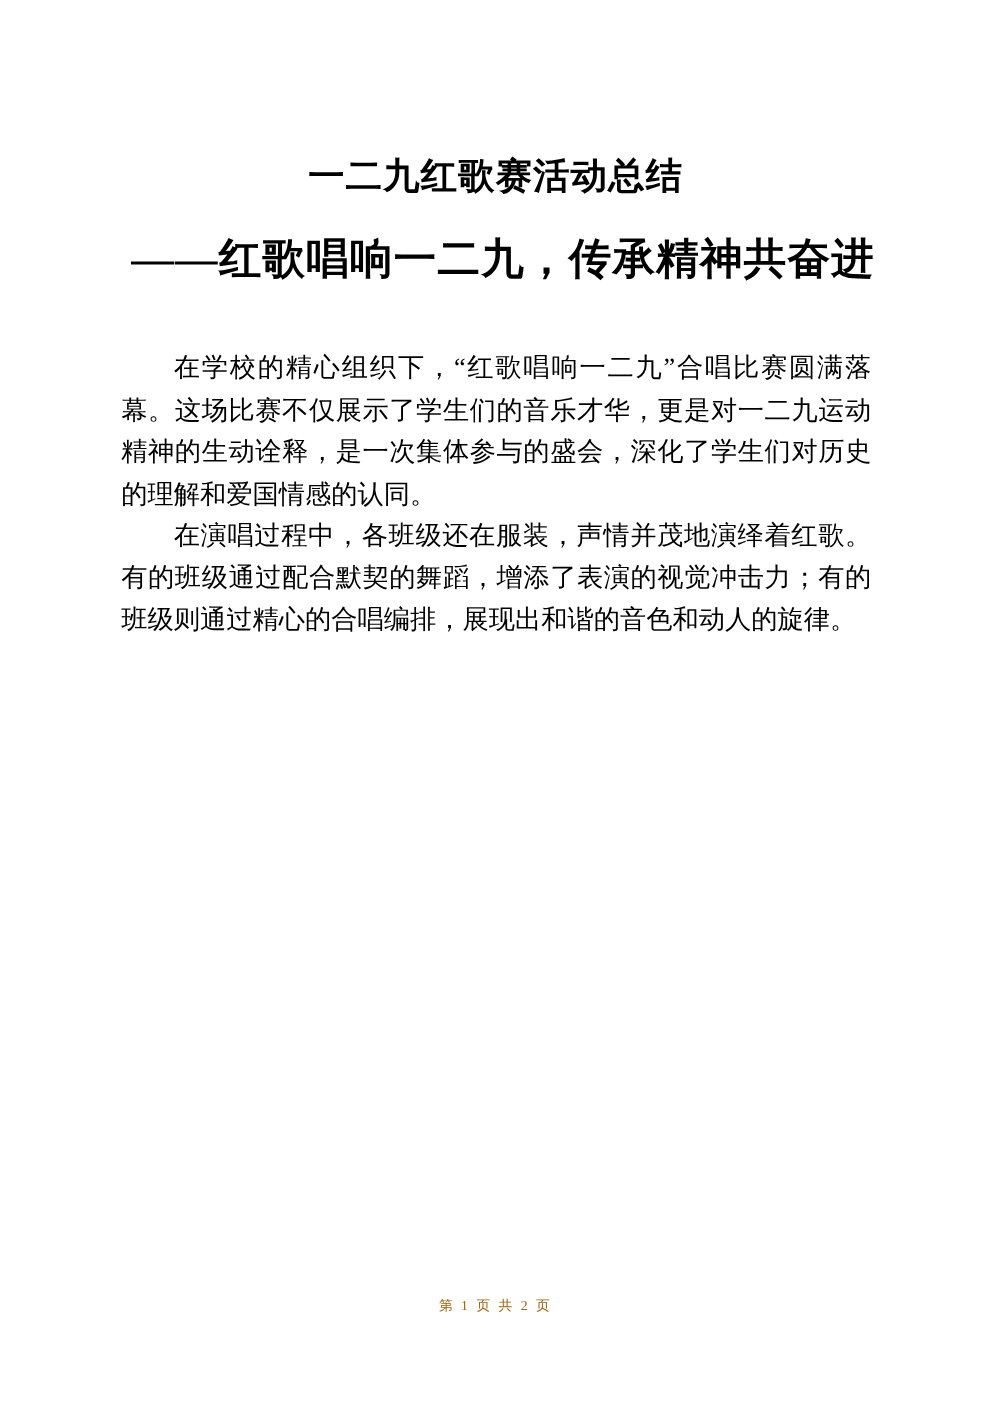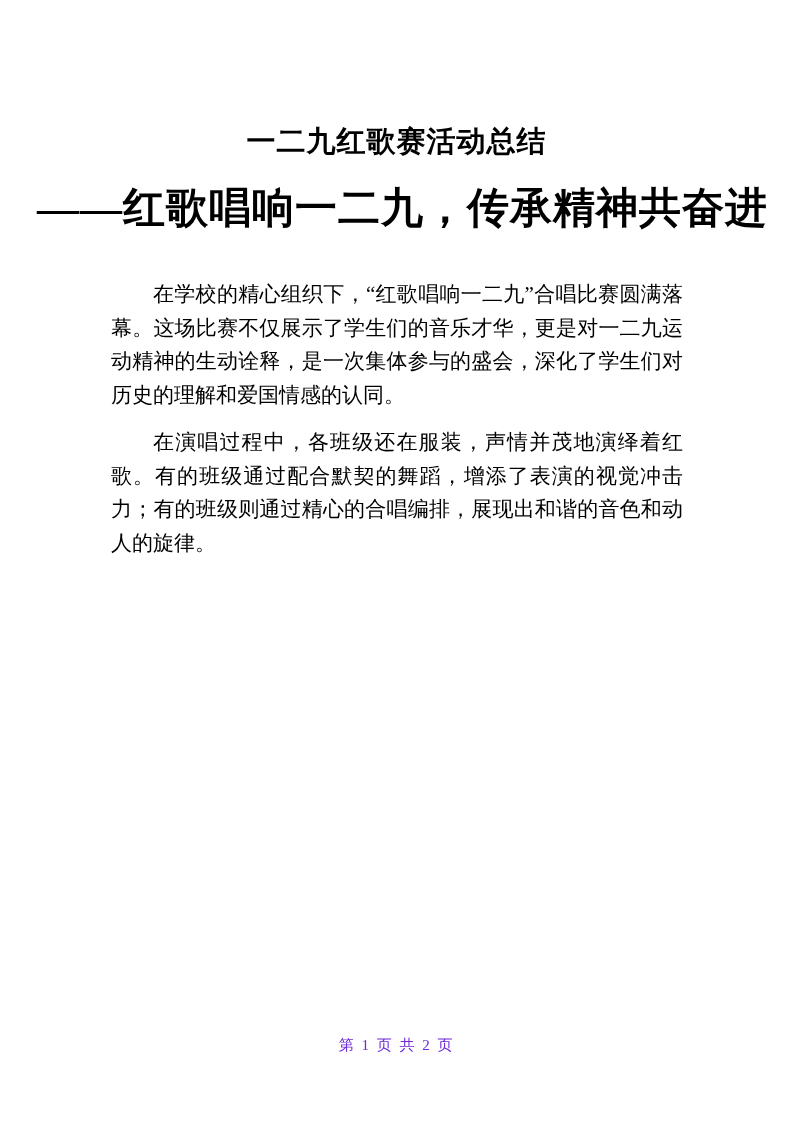--- a/index.html
+++ b/index.html
@@ -25,49 +25,49 @@
     padding-top: 106px;
     text-align: center;
     font-size: 29px;
     line-height: 38px;
     font-weight: bold;
     letter-spacing: 1px;
   }
   .doc-subtitle {
     margin: 28px 0 0 12px;
     text-align: center;
-    font-size: 42px;
+    font-size: 34px;
     line-height: 40px;
     font-weight: bold;
     letter-spacing: 1px;
   }
   .content {
     margin: 50px 96px 0 97px;
     width: 600px;
     font-size: 21px;
     line-height: 33.5px;
     text-align: justify;
     text-justify: inter-ideograph;
   }
   .content p {
-    margin: 14px;
+    margin: 0;
     padding: 0;
     text-indent: 2em;
     font-weight: 400;
   }
   .page-footer {
     position: absolute;
     top: 1036px;
     left: 0;
     width: 100%;
     text-align: center;
-    font-size: 15px;
+    font-size: 11px;
     line-height: 18px;
     letter-spacing: 2px;
-    color: #6d28d9;
+    color: #a16207;
   }
 </style>
 </head>
 <body>
 
 <div class="page">
   <h1 class="doc-title">一二九红歌赛活动总结</h1>
   <h2 class="doc-subtitle">——红歌唱响一二九，传承精神共奋进</h2>
 
   <div class="content">

